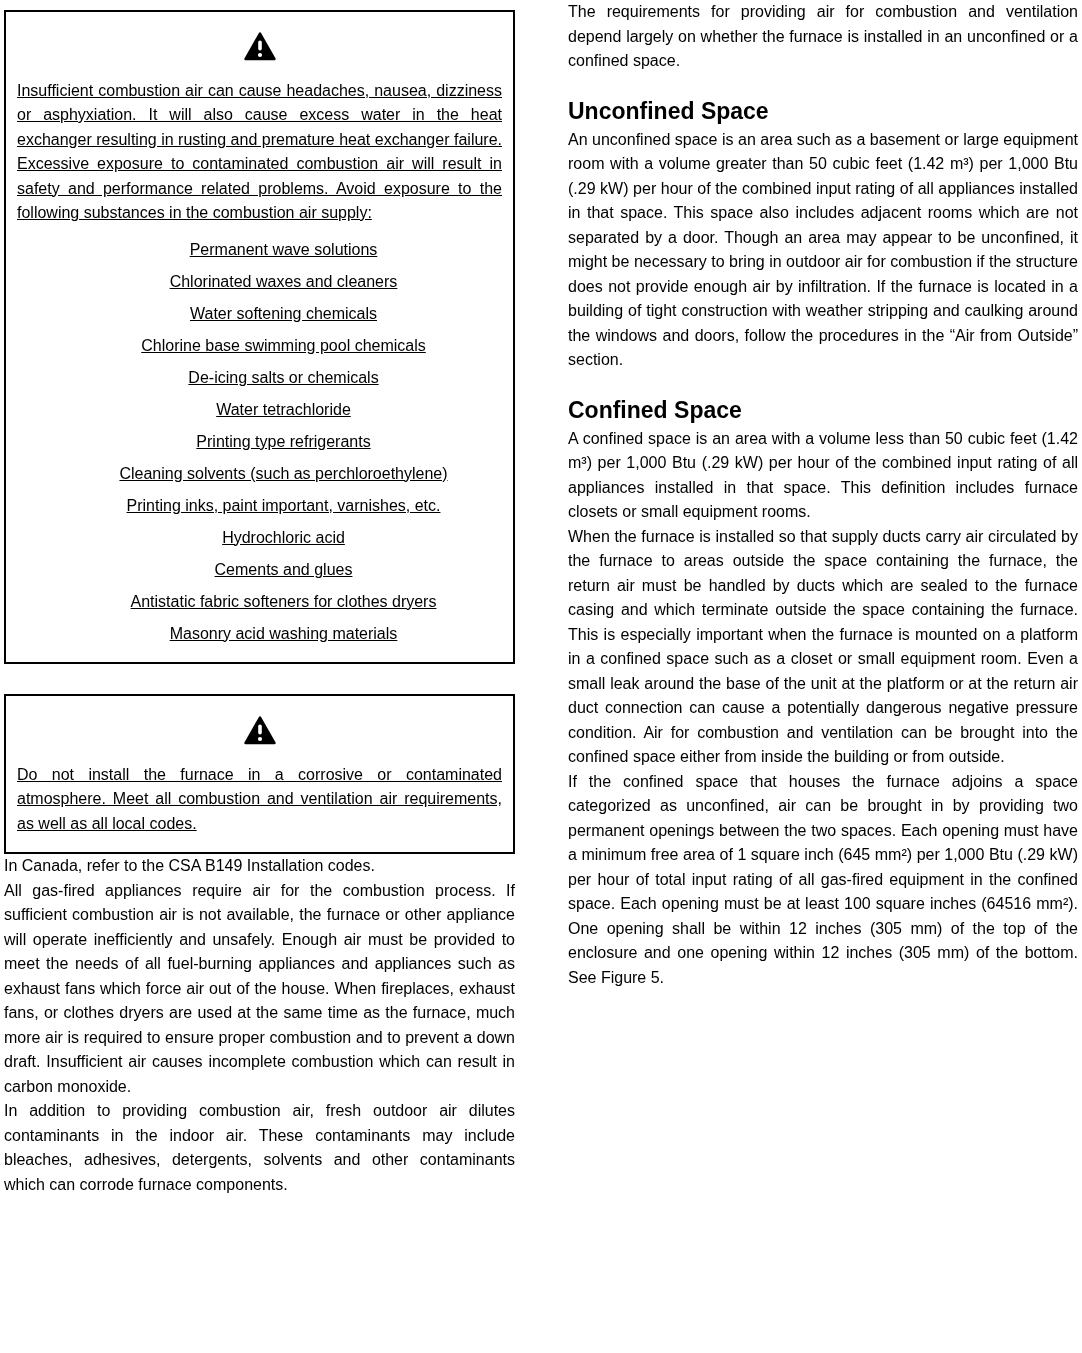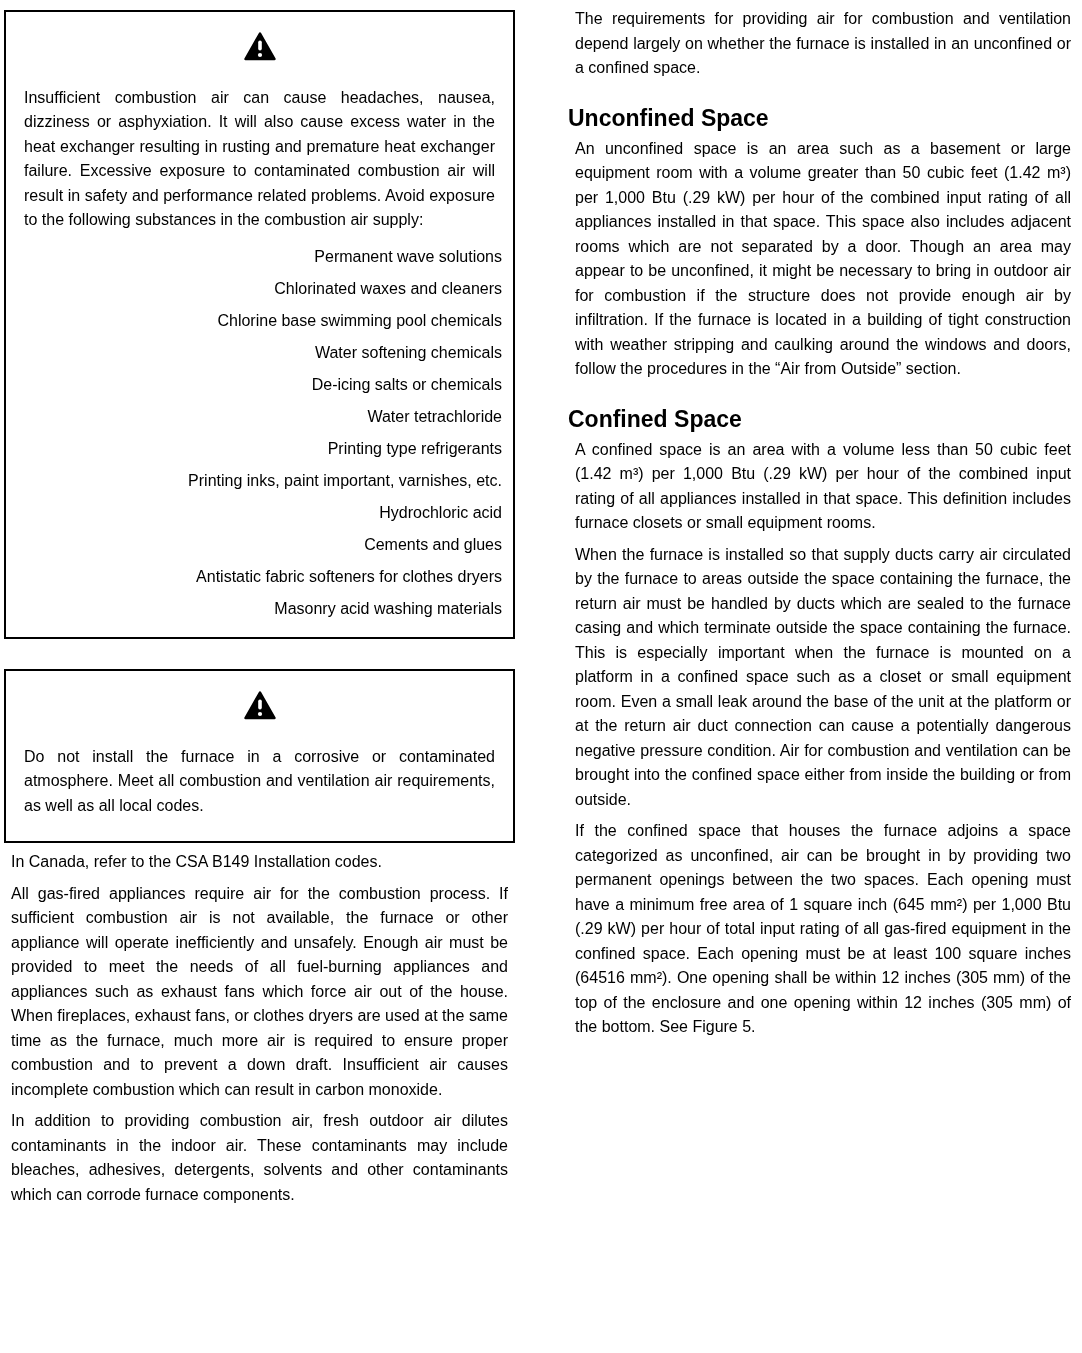--- a/index.html
+++ b/index.html
@@ -20,40 +20,41 @@
     color: #000000;
   }
   .col { box-sizing: border-box; }
   .col-left { width: 511px; padding-top: 10px; }
   .col-right { width: 510px; }
 
   .warning-box {
     border: 2.5px solid #000000;
     box-sizing: border-box;
     padding: 6px 11px 16px 11px;
+    text-decoration: underline;
   }
   .warning-box + .warning-box { margin-top: 30px; }
 
   .warning-icon {
     text-align: center;
     padding: 14px 0 10px 0;
   }
   .warning-icon svg { display: inline-block; }
 
   p.just {
     text-align: justify;
-    margin: 7px;
+    margin: 0;
   }
   .para { margin-top: 20px; }
   .para-first { margin-top: 52px; }
 
   .substance-list { margin-top: 12px; }
   .list-item {
     margin: 7.5px 0 0 48px;
-    text-align: right;
+    text-align: center;
   }
 
   h2.section-heading {
     font-size: 23px;
     font-weight: bold;
     margin: 25px 0 5px 0;
     line-height: 24px;
   }
   .extra-gap { margin-top: 68px; }
 </style>
@@ -69,25 +70,26 @@
         <svg width="32" height="29" viewBox="0 0 32 29" aria-hidden="true">
           <path d="M16 1.5 L30.5 27 H1.5 Z" fill="#000000" stroke="#000000" stroke-width="2.5" stroke-linejoin="round"></path>
           <rect x="14.2" y="8.5" width="3.6" height="10" rx="1.8" fill="#ffffff"></rect>
           <circle cx="16" cy="23" r="2.1" fill="#ffffff"></circle>
         </svg>
       </div>
       <p class="just">Insufficient combustion air can cause headaches, nausea, dizziness or asphyxiation. It will also cause excess water in the heat exchanger resulting in rusting and premature heat exchanger failure. Excessive exposure to contaminated combustion air will result in safety and performance related problems. Avoid exposure to the following substances in the combustion air supply:</p>
       <div class="substance-list">
         <div class="list-item">Permanent wave solutions</div>
         <div class="list-item">Chlorinated waxes and cleaners</div>
+        <div class="list-item">Water softening chemicals</div>
         <div class="list-item">Chlorine base swimming pool chemicals</div>
-        <div class="list-item">Water softening chemicals</div>
         <div class="list-item">De-icing salts or chemicals</div>
         <div class="list-item">Water tetrachloride</div>
         <div class="list-item">Printing type refrigerants</div>
+        <div class="list-item">Cleaning solvents (such as perchloroethylene)</div>
         <div class="list-item">Printing inks, paint important, varnishes, etc.</div>
         <div class="list-item">Hydrochloric acid</div>
         <div class="list-item">Cements and glues</div>
         <div class="list-item">Antistatic fabric softeners for clothes dryers</div>
         <div class="list-item">Masonry acid washing materials</div>
       </div>
     </div>
 
     <div class="warning-box">
       <div class="warning-icon">

